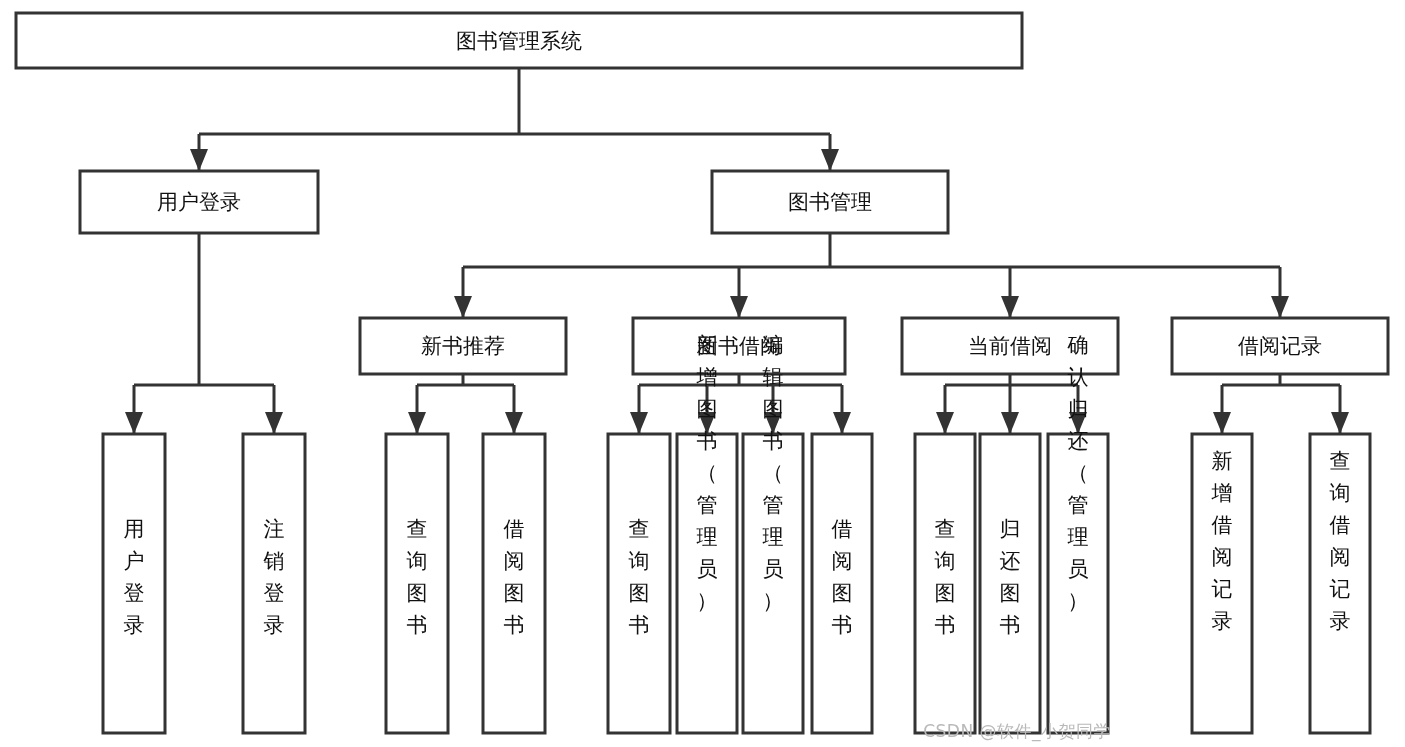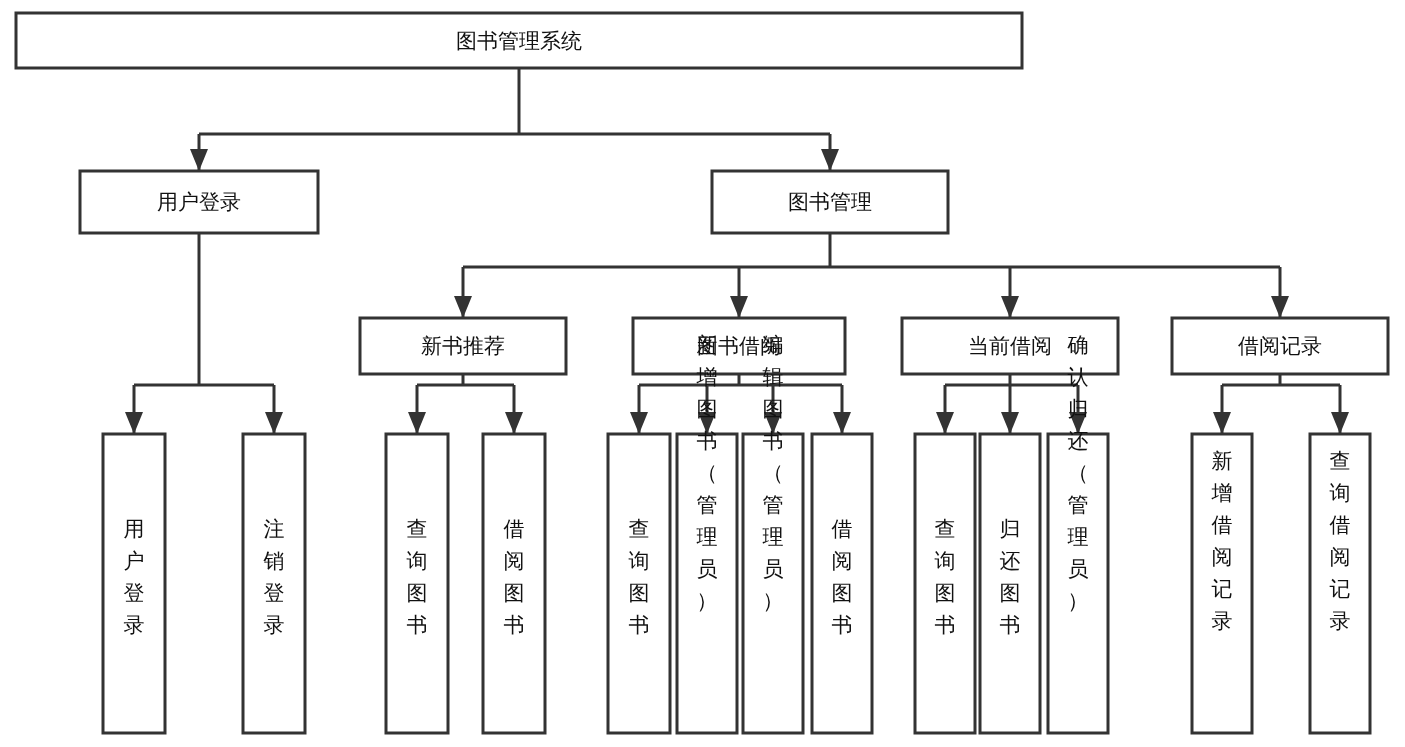--- a/index.html
+++ b/index.html
@@ -214,13 +214,14 @@
         <g>
           <rect x="1192" y="434" width="60" height="299" class="node-box"></rect>
           <text x="1222" class="node-label-v"><tspan x="1222" y="467.5">新</tspan><tspan x="1222" y="499.5">增</tspan><tspan x="1222" y="531.5">借</tspan><tspan x="1222" y="563.5">阅</tspan><tspan x="1222" y="595.5">记</tspan><tspan x="1222" y="627.5">录</tspan></text>
         </g>
         <g>
           <rect x="1310" y="434" width="60" height="299" class="node-box"></rect>
           <text x="1340" class="node-label-v"><tspan x="1340" y="467.5">查</tspan><tspan x="1340" y="499.5">询</tspan><tspan x="1340" y="531.5">借</tspan><tspan x="1340" y="563.5">阅</tspan><tspan x="1340" y="595.5">记</tspan><tspan x="1340" y="627.5">录</tspan></text>
         </g>
       </g>
   </svg>
+  <div class="watermark">CSDN @软件_小贺同学</div>
 </div>
 
 </body></html>

